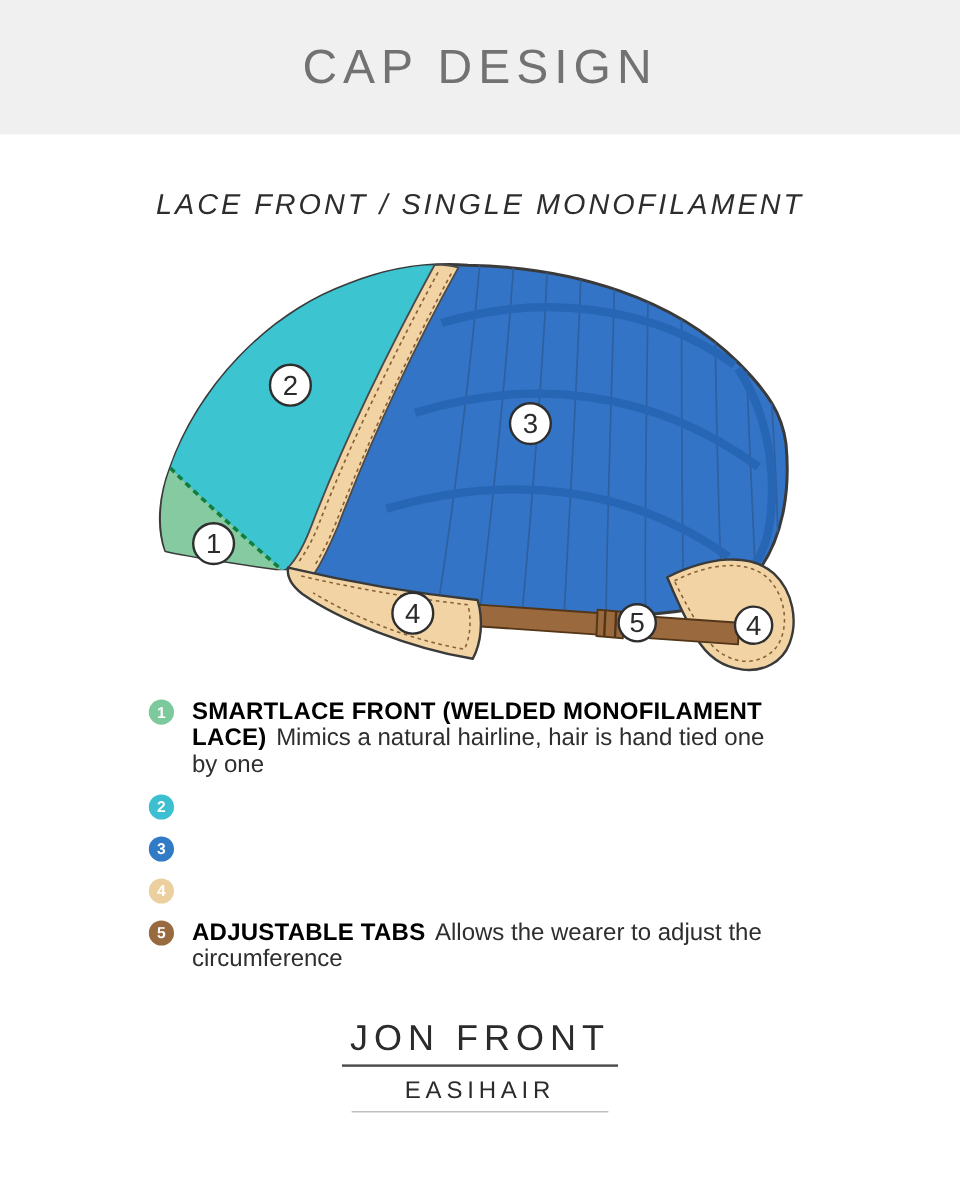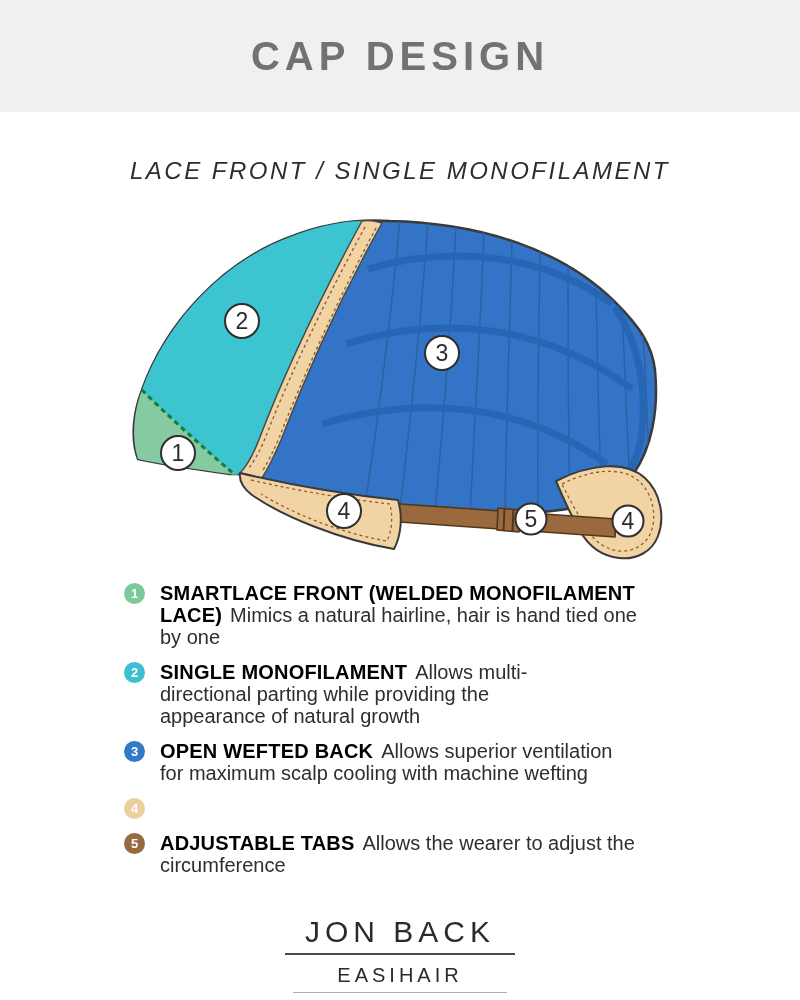--- a/index.html
+++ b/index.html
@@ -7,21 +7,21 @@
     width:800px;height:1000px;background:#ffffff;overflow:hidden;
     font-family:"Liberation Sans", sans-serif;
     -webkit-font-smoothing:antialiased;
   }
   
   .header{
     height:112px;background:#f0f0f0;
     display:flex;align-items:center;justify-content:center;
   }
   .header h1{
-    margin:0;font-size:40px;font-weight:bold;letter-spacing:5px;
+    margin:0;font-size:40px;font-weight:normal;letter-spacing:5px;
     color:#727272;
   }
   
   .subtitle{
     margin-top:45px;text-align:center;
     font-size:24px;font-weight:normal;letter-spacing:2.5px;color:#2d2d2d;font-style:italic;
   }
   
   .diagram-wrap{width:600px;height:365px;margin:22px 0 0 110px;position:relative;}
   .diagram-wrap svg{display:block;}
@@ -144,33 +144,31 @@
   </svg>
 </div>
 
 <div class="legend">
   <div class="leg-item">
     <span class="bullet" style="background: rgb(124, 201, 155);">1</span>
     <p class="leg-p li0"><b>SMARTLACE FRONT (WELDED MONOFILAMENT LACE)</b><span>Mimics a natural hairline, hair is hand tied one by one</span></p>
   </div>
   <div class="leg-item">
     <span class="bullet" style="background: rgb(60, 191, 209);">2</span>
-    <p class="leg-p li1"><b>SINGLE MONOFILAMENT</b><span>Allows multi-directional parting while providing the appearance of natural growth</span></p>
   </div>
   <div class="leg-item">
     <span class="bullet" style="background: rgb(48, 122, 198);">3</span>
-    <p class="leg-p li2"><b>OPEN WEFTED BACK</b><span>Allows superior ventilation for maximum scalp cooling  with machine wefting</span></p>
   </div>
   <div class="leg-item">
     <span class="bullet" style="background: rgb(236, 207, 158);">4</span>
   </div>
   <div class="leg-item">
     <span class="bullet" style="background: rgb(151, 106, 64);">5</span>
     <p class="leg-p li4"><b>ADJUSTABLE TABS</b><span>Allows the wearer to adjust the circumference</span></p>
   </div>
 </div>
 
 <div class="logo">
-  <div class="logo-top">JON BACK</div>
+  <div class="logo-top">JON FRONT</div>
   <div class="logo-divider"></div>
   <div class="logo-bottom">EASIHAIR</div>
   <div class="logo-underline"></div>
 </div>
 
 </body></html>

